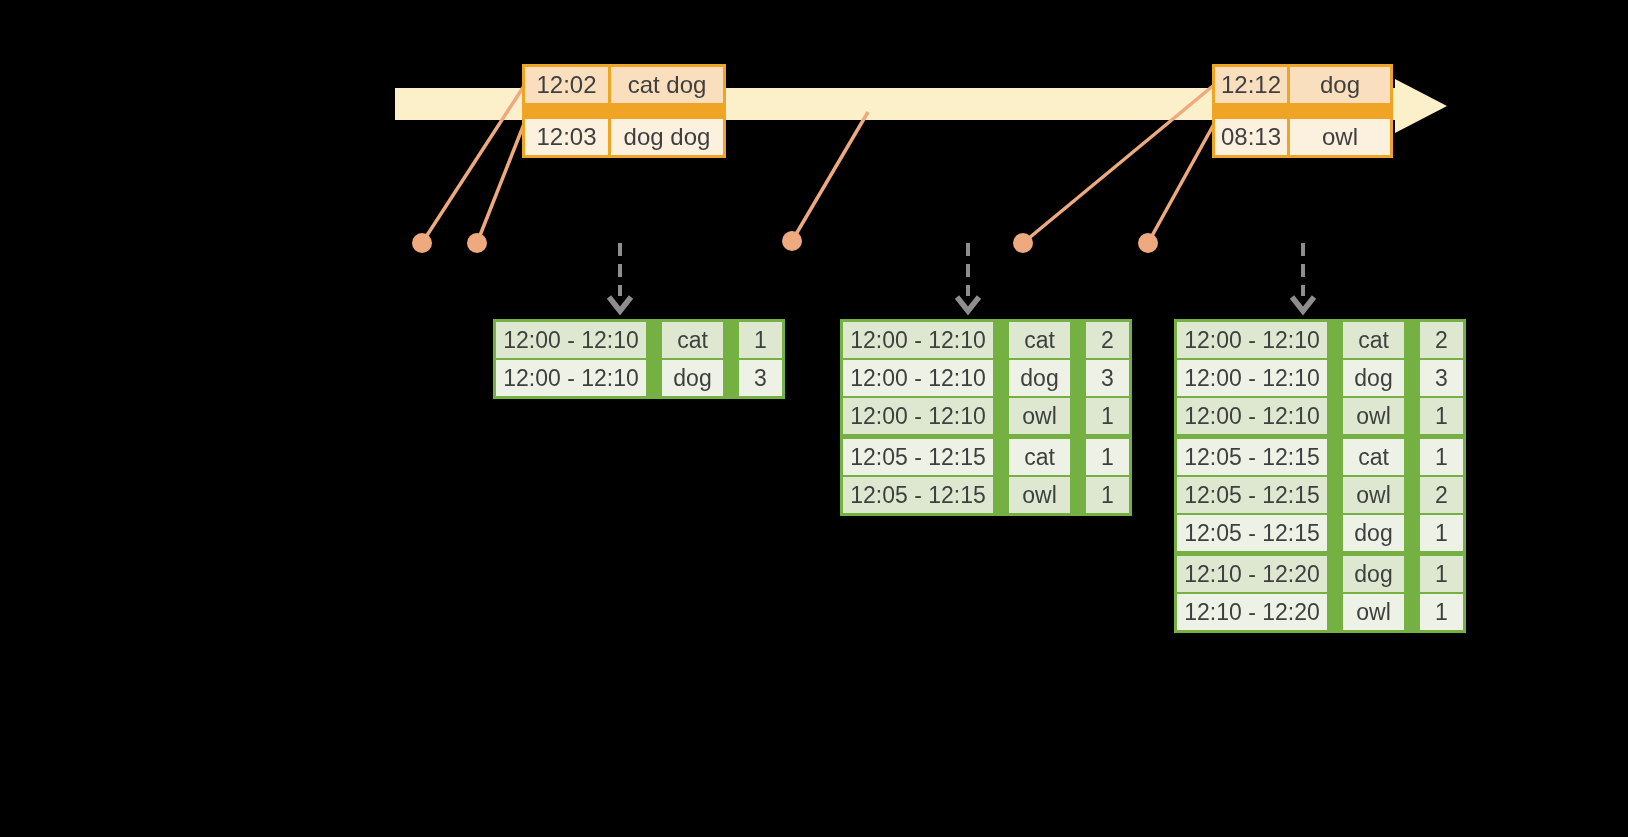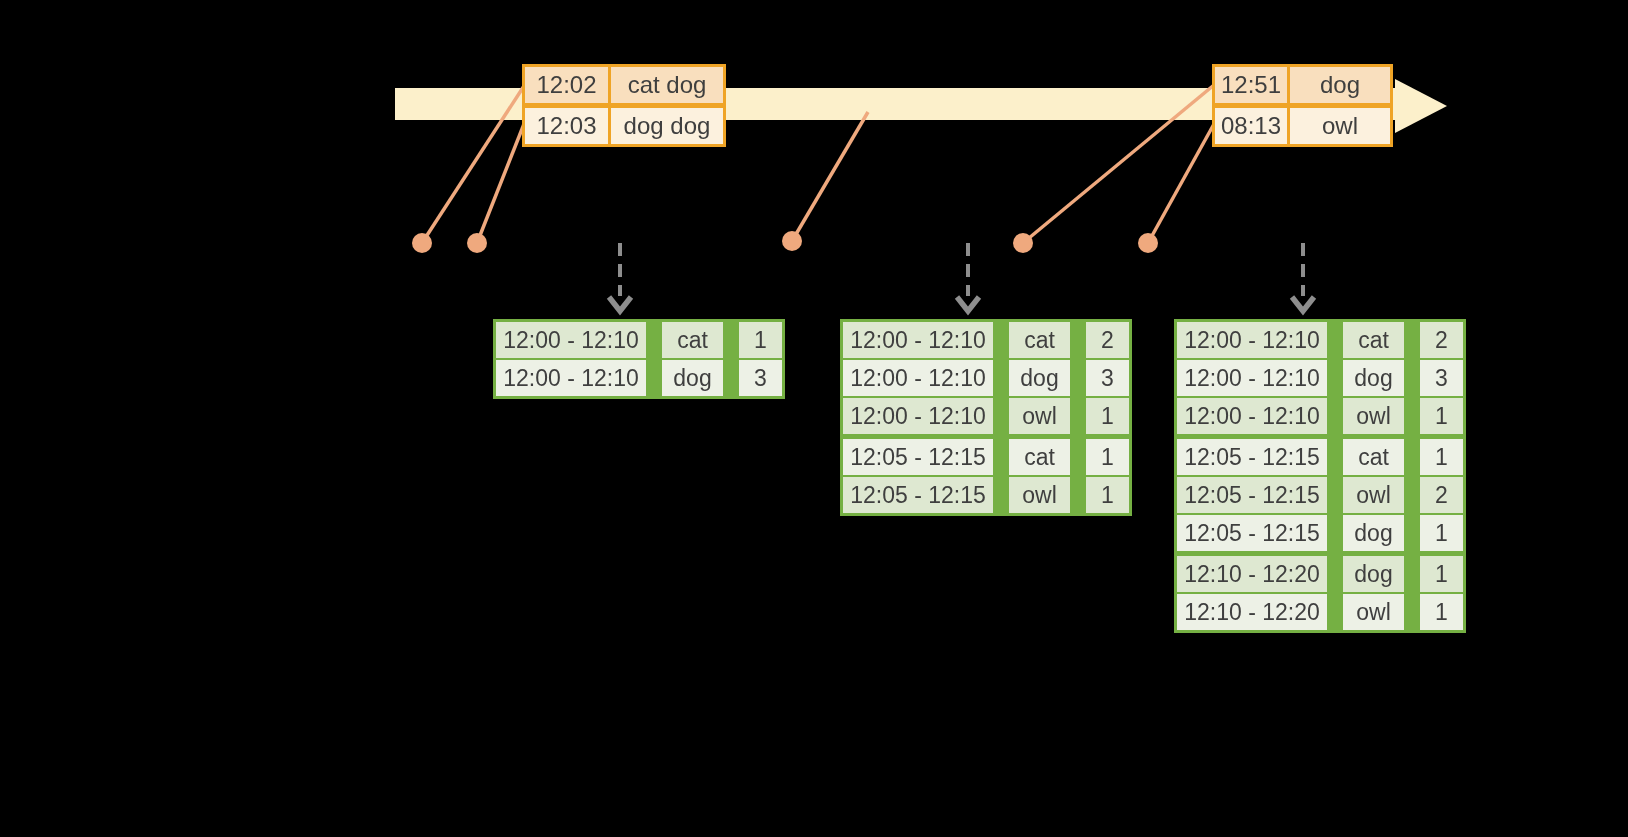--- a/index.html
+++ b/index.html
@@ -28,21 +28,21 @@
   .overlay{position:absolute;left:0;top:0;z-index:1;}
   .conn{stroke:var(--connector);stroke-width:3.5;}
   .dot{fill:var(--connector);}
   .trig{stroke:var(--trigger-arrow);stroke-width:4;stroke-dasharray:13 8;}
   .trig-head{stroke:var(--trigger-arrow);stroke-width:5.5;fill:none;}
   
   .etable,.rtable{position:absolute;z-index:2;display:flex;flex-direction:column;}
   .etable{border:3px solid var(--event-border);background:var(--event-border);}
   .rtable{border:3px solid var(--result-border);background:var(--result-border);}
   .row{display:grid;column-gap:3px;background:inherit;}
-  .etable .row + .row{margin-top:5px;}
+  .etable .row + .row{margin-top:16px;}
   .rtable .row{column-gap:16px;}
   .rtable .row + .row{margin-top:2px;}
   .rtable .row.group-start{margin-top:5px;}
   .cell{display:flex;align-items:center;justify-content:center;font-size:24px;line-height:1;color:var(--text);}
   .rtable .cell{font-size:23px;}
   .etable .row:nth-child(odd) .cell{background:var(--event-row-dark);}
   .etable .row:nth-child(even) .cell{background:var(--event-row-light);}
   .rtable .row:nth-child(odd) .cell{background:var(--result-row-dark);}
   .rtable .row:nth-child(even) .cell{background:var(--result-row-light);}
   
@@ -89,21 +89,21 @@
         <div class="cell">12:02</div>
         <div class="cell">cat dog</div>
       </div>
       <div class="row">
         <div class="cell">12:03</div>
         <div class="cell">dog dog</div>
       </div>
     </div>
   <div class="etable et3">
       <div class="row">
-        <div class="cell">12:51</div>
+        <div class="cell">12:12</div>
         <div class="cell">dog</div>
       </div>
       <div class="row">
         <div class="cell">08:13</div>
         <div class="cell">owl</div>
       </div>
     </div>
 
   <div class="rtable rt1">
       <div class="row">

